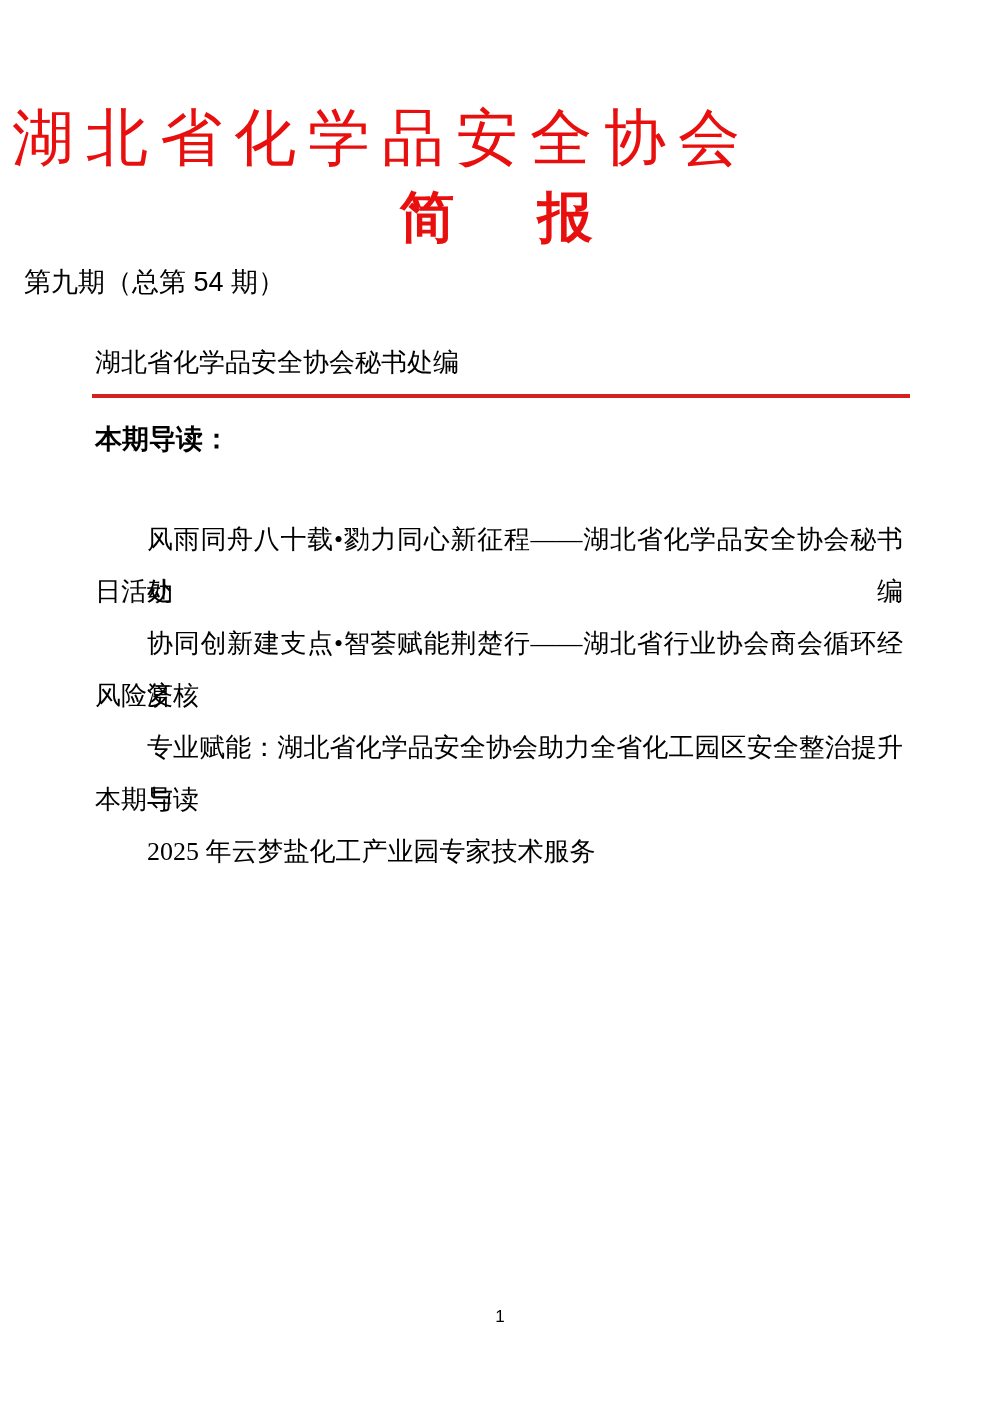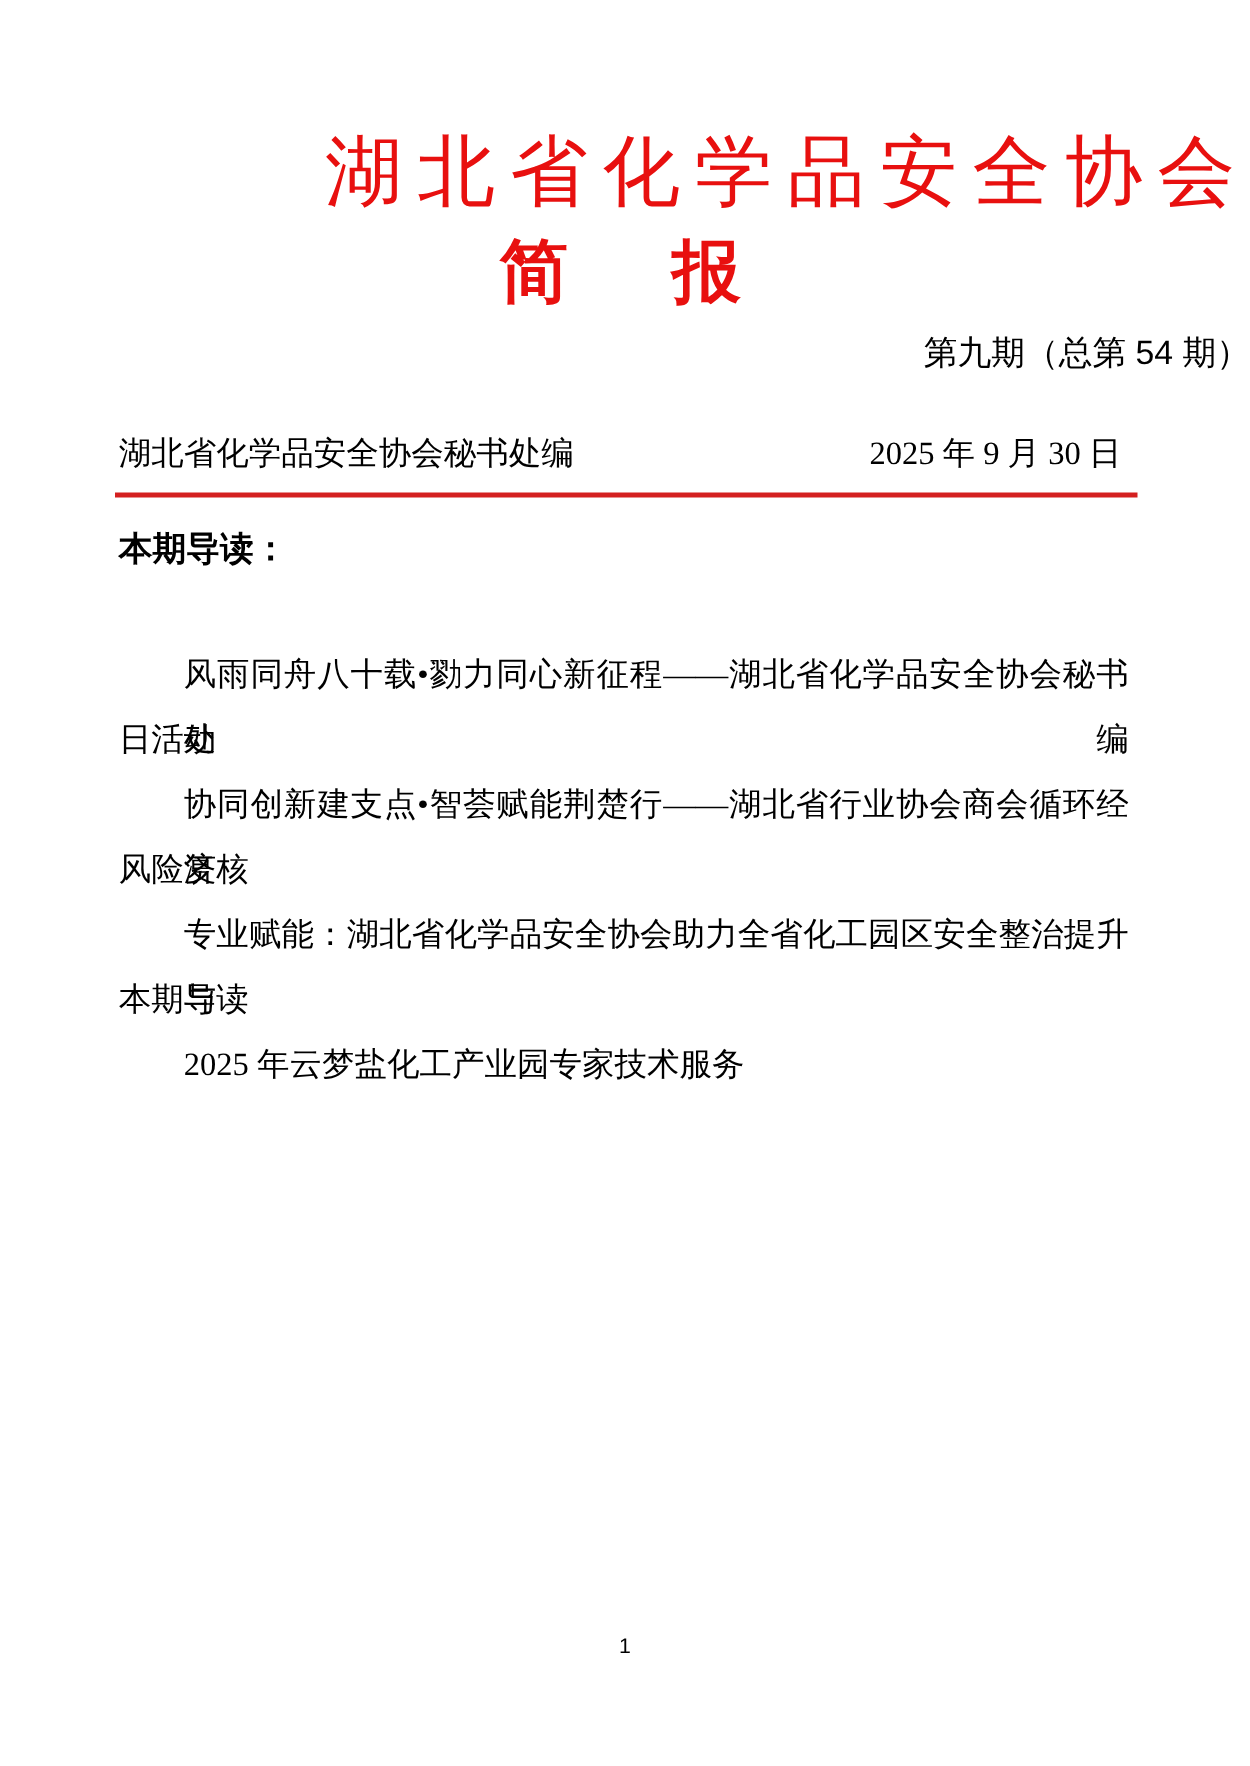--- a/index.html
+++ b/index.html
@@ -13,21 +13,21 @@
     position:relative;
     width:1000px;
     height:1413px;
     background:#ffffff;
     color:var(--text_black,#000);
     font-family:"Liberation Serif","DejaVu Serif",serif;
     overflow:hidden;
   }
   .doc-title{
     padding-top:94px;
-    text-align:right;
+    text-align:left;
     color:var(--accent_red,#e8100f);
     font-size:62px;
     line-height:88px;
     letter-spacing:12px;
     padding-left:12px; 
     font-weight:normal;
     white-space:nowrap;
   }
   .doc-subtitle{
     margin-top:6px;
@@ -35,21 +35,21 @@
     color:var(--accent_red,#e8100f);
     font-size:55px;
     line-height:60px;
     font-weight:bold;
     letter-spacing:14px;
     padding-left:6px;
     white-space:nowrap;
   }
   .issue-line{
     margin-top:18px;
-    text-align:right;
+    text-align:left;
     font-family:"Liberation Sans","DejaVu Sans",sans-serif;
     font-size:27px;
     line-height:32px;
     padding-left:24px;
   }
   .editor-row{
     margin:50px 95px 0 95px;
     display:flex;
     justify-content:space-between;
     align-items:baseline;
@@ -123,21 +123,20 @@
 <div class="page">
 
   <div class="doc-title">湖北省化学品安全协会</div>
 
   <div class="doc-subtitle">简　报</div>
 
   <div class="issue-line">第九期（总第 54 期）</div>
 
   <div class="editor-row">
     <span class="editor">湖北省化学品安全协会秘书处编</span>
-    <span class="date">2025 年 9 月 30 日</span>
   </div>
 
   <div class="rule"></div>
 
   <div class="guide-heading">本期导读：</div>
 
   <div class="body-block">
     <div class="line indent full">风雨同舟八十载•勠力同心新征程——湖北省化学品安全协会秘书处编</div>
     <div class="line">日活动</div>
     <div class="line indent full">协同创新建支点•智荟赋能荆楚行——湖北省行业协会商会循环经济</div>

